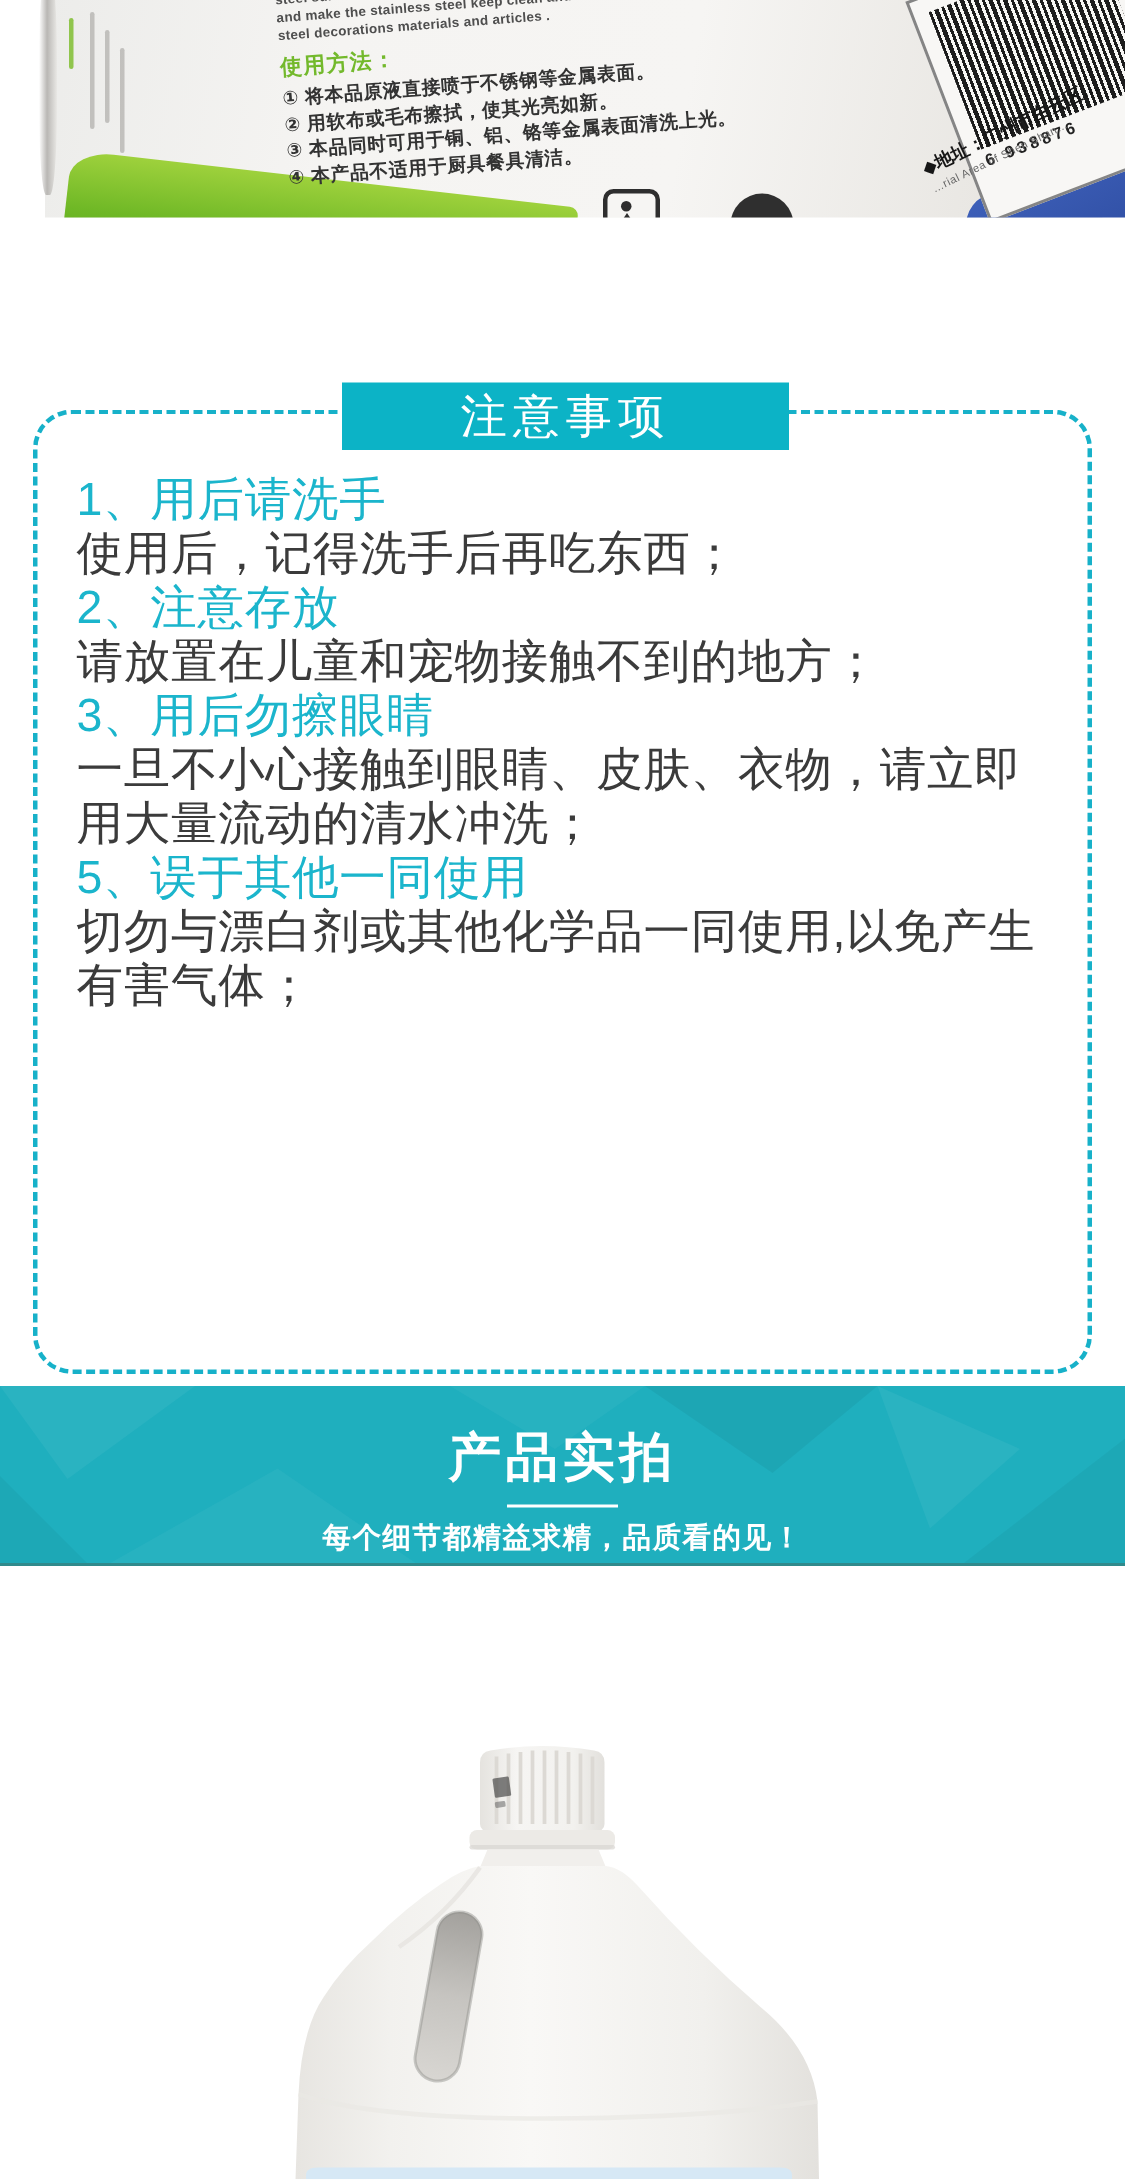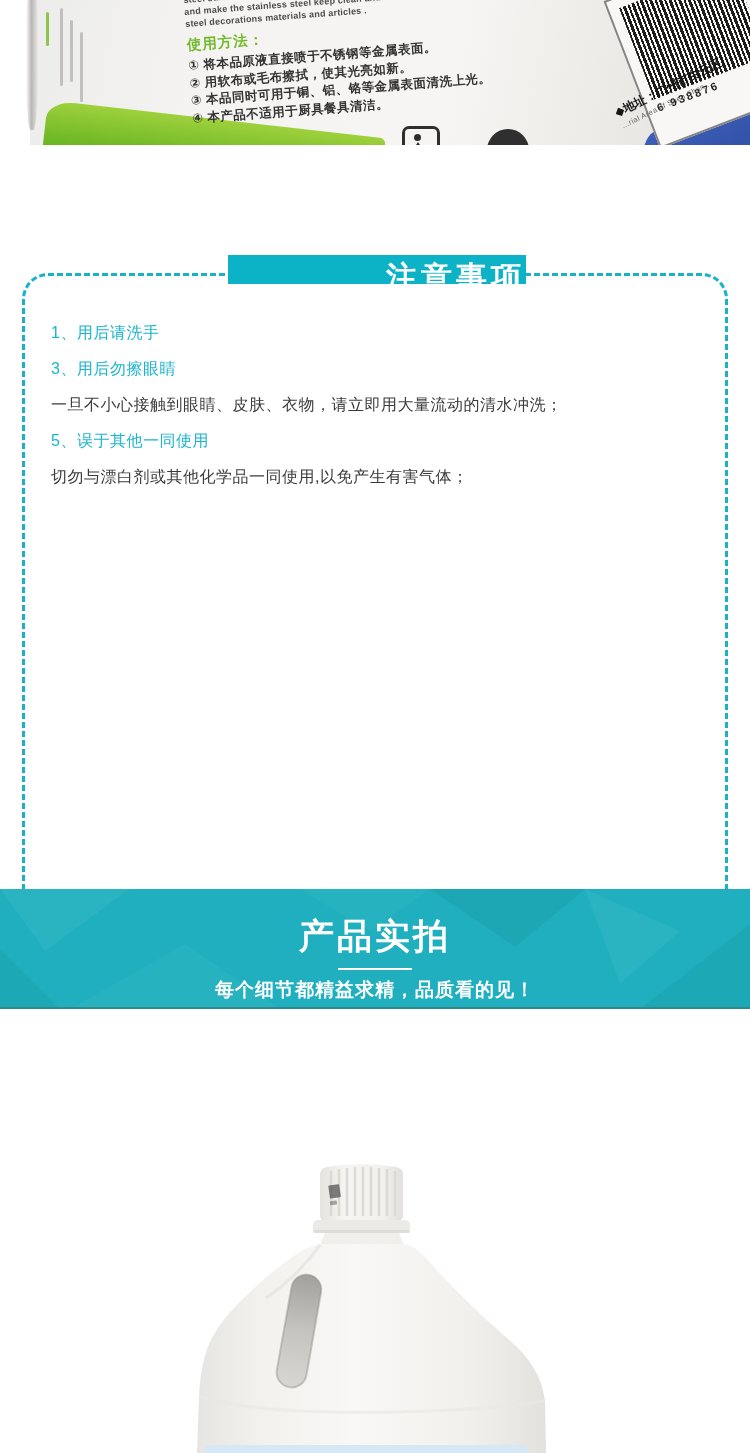--- a/index.html
+++ b/index.html
@@ -36,28 +36,28 @@
   .icon-square i{position:absolute;left:9px;top:5px;width:7px;height:7px;border-radius:50%;background:#2e2e2e;}
   .icon-square b{position:absolute;left:7px;top:13px;width:0;height:0;border-left:6px solid transparent;border-right:6px solid transparent;border-bottom:9px solid #2e2e2e;}
   .icon-circle{position:absolute;left:487px;top:129px;width:42px;height:42px;border-radius:50%;background:#2f2f2f;}
 
   
   .note{position:absolute;left:28px;top:153px;font-size:21px;color:#363636;letter-spacing:1px;}
 
   
   .precautions-box{position:absolute;left:22px;top:273px;width:706px;height:643px;
     border:3px dashed #17b1c9;border-radius:26px;padding:39px 24px 0 26px;}
-  .precautions-title{position:absolute;left:228px;top:255px;width:298px;height:29px;background:#0cb3c6;
-    color:#fff;font-size:31px;font-weight:bold;letter-spacing:4px;text-align:right;line-height:45px;}
-  .p-item p{margin:0;font-size:16px;line-height:36px;letter-spacing:.5px;}
+  .precautions-title{position:absolute;left:228px;top:255px;width:298px;height:45px;background:#0cb3c6;
+    color:#fff;font-size:31px;font-weight:normal;letter-spacing:4px;text-align:center;line-height:45px;}
+  .p-item p{margin:0;font-size:31px;line-height:36px;letter-spacing:.5px;}
   .p-head{color:#1bb5cc;}
   .p-body{color:#3b3b3b;width:652px;}
 
   
-  .banner{position:absolute;left:0;top:889px;width:750px;height:120px;background:#1fafbe;
+  .banner{position:absolute;left:0;top:924px;width:750px;height:120px;background:#1fafbe;
     border-bottom:2px solid rgba(80,70,50,.35);text-align:center;overflow:hidden;}
   .banner svg{position:absolute;left:0;top:0;}
   .banner-title{position:relative;margin:24px 0 0;color:#fff;font-size:35px;font-weight:bold;letter-spacing:3px;}
   .banner-underline{position:relative;width:74px;height:2px;background:#fff;margin:8px auto 7px;}
   .banner-subtitle{position:relative;margin:0;color:#fff;font-size:19px;letter-spacing:1px;font-weight:bold;}
 
   
   .photo-bottom{position:absolute;left:0;top:1044px;width:750px;height:409px;background:#fff;overflow:hidden;}
 </style>
 </head>
@@ -105,20 +105,25 @@
         <i></i>
         <b></b>
       </div>
     <div class="icon-circle"></div>
   </div>
 
 
   <div class="precautions-box">
     <div class="p-item">
       <p class="p-head">1、用后请洗手</p>
+      <p class="p-body">使用后，记得洗手后再吃东西；</p>
+    </div>
+    <div class="p-item">
+      <p class="p-head">2、注意存放</p>
+      <p class="p-body">请放置在儿童和宠物接触不到的地方；</p>
     </div>
     <div class="p-item">
       <p class="p-head">3、用后勿擦眼睛</p>
       <p class="p-body">一旦不小心接触到眼睛、皮肤、衣物，请立即用大量流动的清水冲洗；</p>
     </div>
     <div class="p-item">
     </div>
     <div class="p-item">
       <p class="p-head">5、误于其他一同使用</p>
       <p class="p-body">切勿与漂白剂或其他化学品一同使用,以免产生有害气体；</p>

